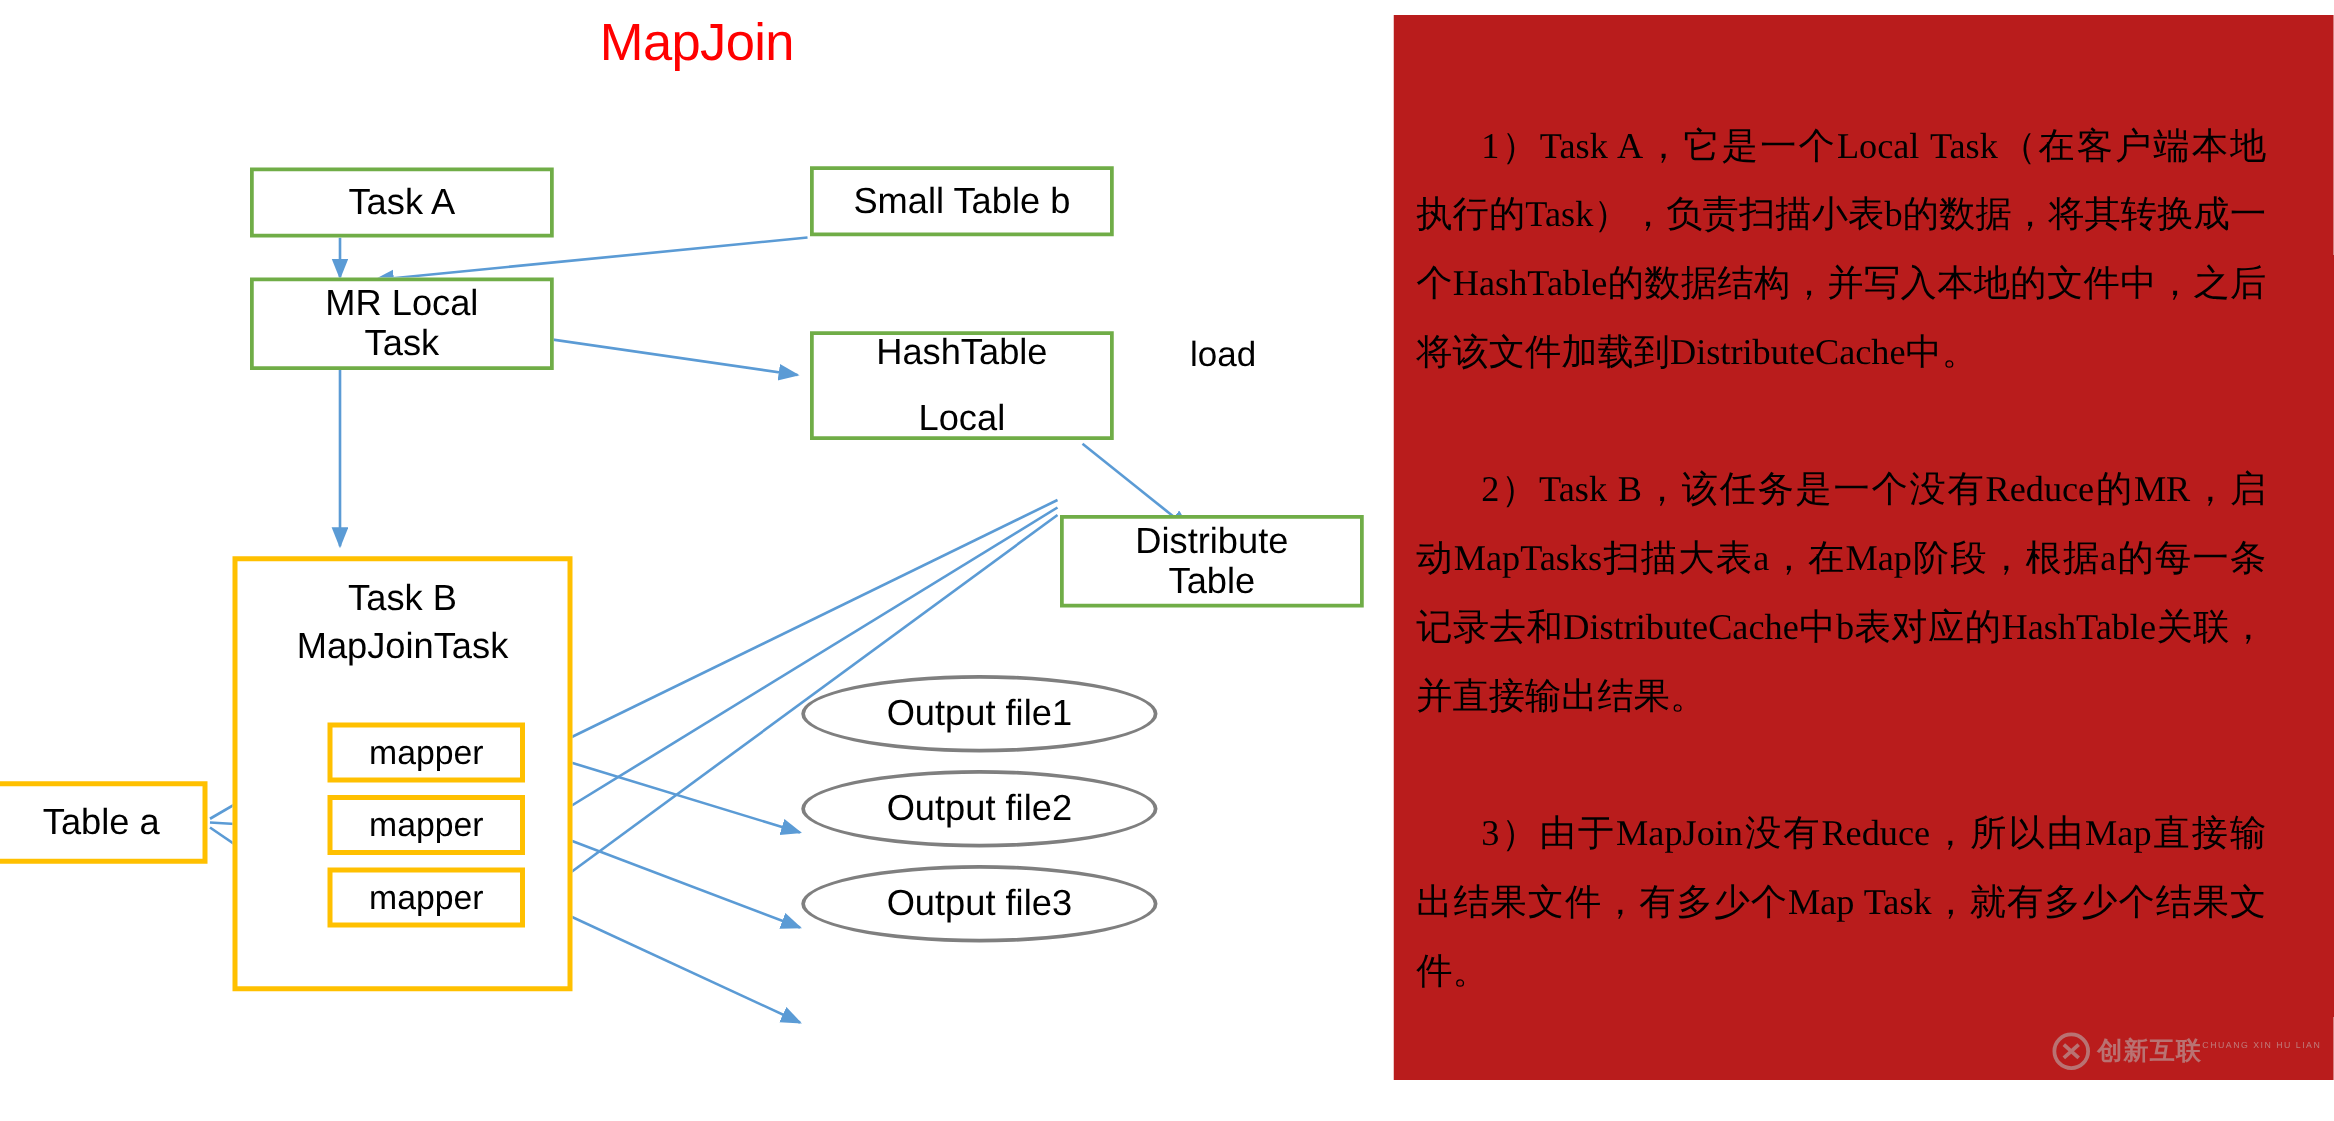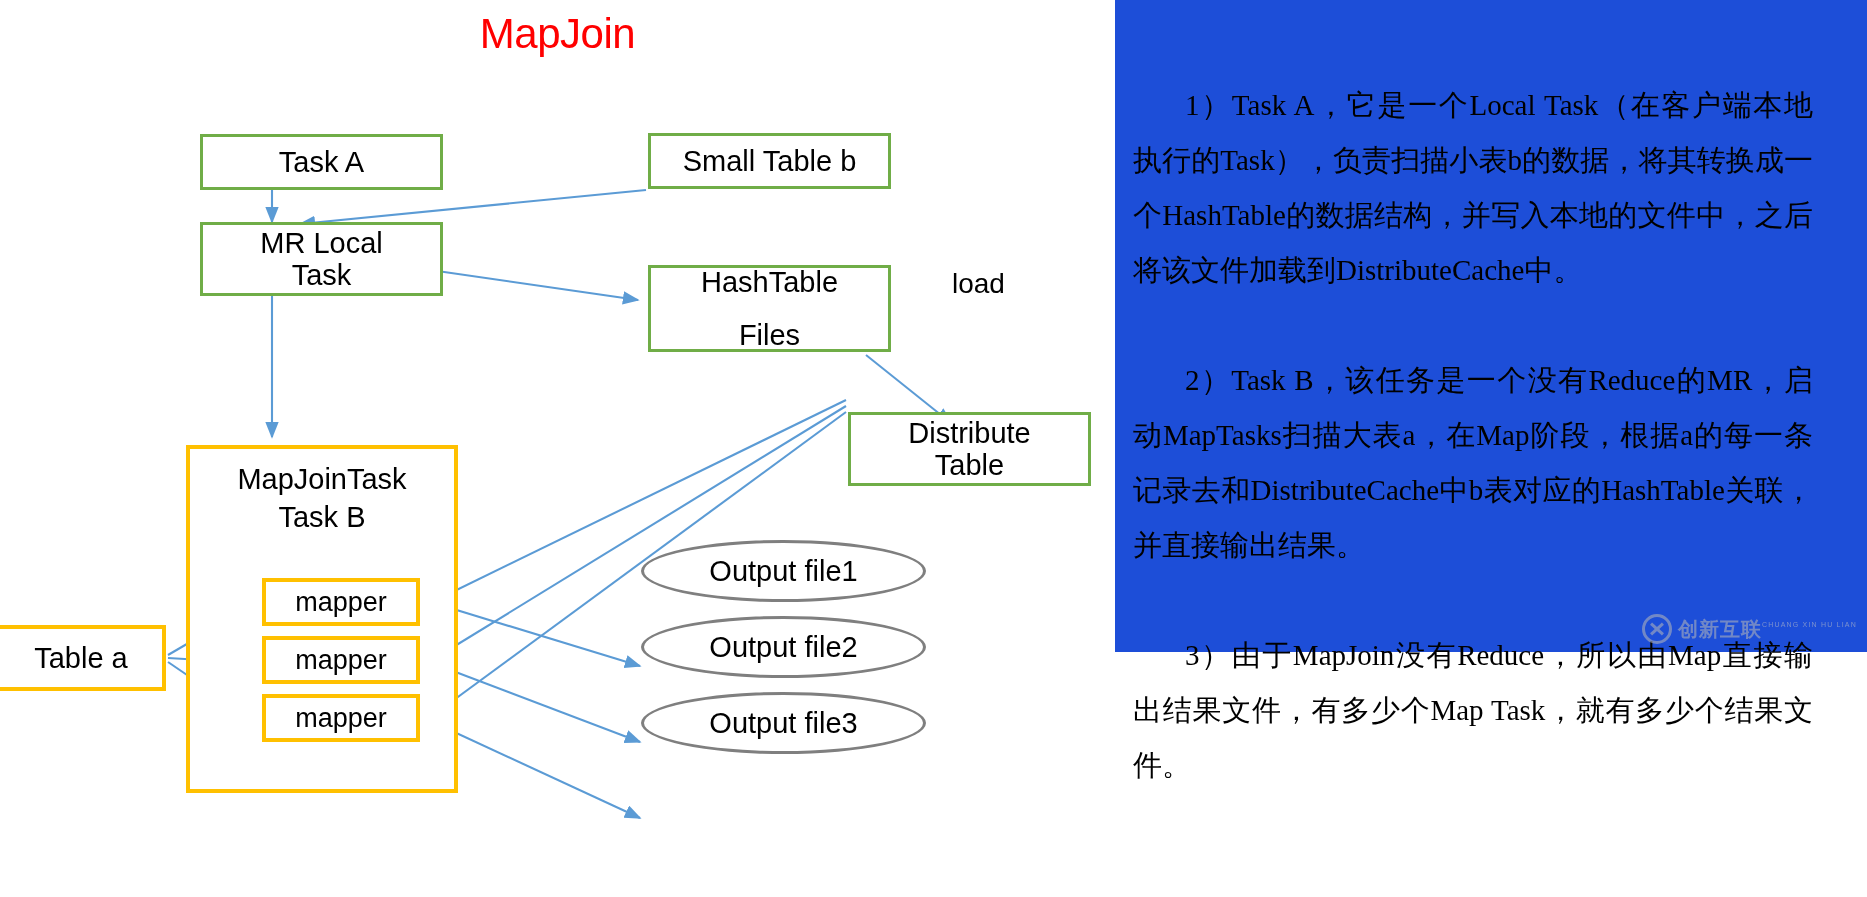--- a/index.html
+++ b/index.html
@@ -42,22 +42,22 @@
     border:3px solid #7F7F7F;
     border-radius:50%;
     background:#ffffff;
   }
   .plainlabel{
     position:absolute;color:#000;background:transparent;
   }
 
   
   .panel{
-    position:absolute;left:1115px;top:0;width:752px;height:652px;
-    background:#1d4ed8;
+    position:absolute;left:1115px;top:12px;width:752px;height:852px;
+    background:#b91c1c;
   }
   .para{
     position:absolute;
     width:680px;
     left:18px;
     color:#000000;
     font-family:"Liberation Serif","DejaVu Serif",serif;
     font-size:29px;
     line-height:55px;
     text-align:justify;
@@ -135,37 +135,37 @@
     <span>Task A</span>
   </div>
 
   <div class="node green" style="left:200px;top:222px;width:243px;height:74px;font-size:29px;flex-direction:column;">
     <span>MR Local</span>
     <span>Task</span>
   </div>
 
   <div class="node green" style="left:648px;top:265px;width:243px;height:87px;font-size:29px;flex-direction:column;gap:21px;">
     <span>HashTable</span>
-    <span>Files</span>
+    <span>Local</span>
   </div>
 
   <div class="plainlabel" style="left:952px;top:268px;font-size:28px;">
     <span>load</span>
   </div>
 
   <div class="node green" style="left:848px;top:412px;width:243px;height:74px;font-size:29px;flex-direction:column;">
     <span>Distribute</span>
     <span>Table</span>
   </div>
 
   <div class="node orange" style="left:186px;top:445px;width:272px;height:348px;display:block;">
   </div>
   <div class="plainlabel" style="left:186px;top:460px;width:272px;text-align:center;font-size:29px;line-height:38px;">
+    <div>Task B</div>
     <div>MapJoinTask</div>
-    <div>Task B</div>
   </div>
 
   <div class="node orange-thin" style="left:262px;top:578px;width:158px;height:48px;font-size:27px;">
     <span>mapper</span>
   </div>
   <div class="node orange-thin" style="left:262px;top:636px;width:158px;height:48px;font-size:27px;">
     <span>mapper</span>
   </div>
   <div class="node orange-thin" style="left:262px;top:694px;width:158px;height:48px;font-size:27px;">
     <span>mapper</span>

